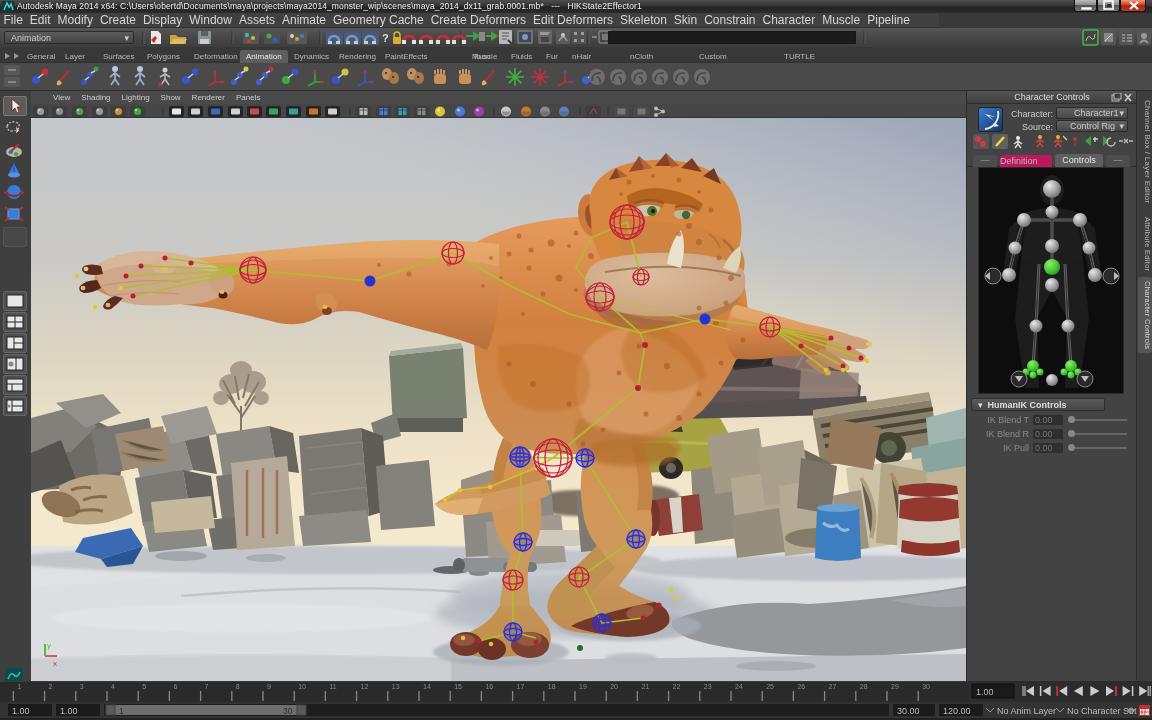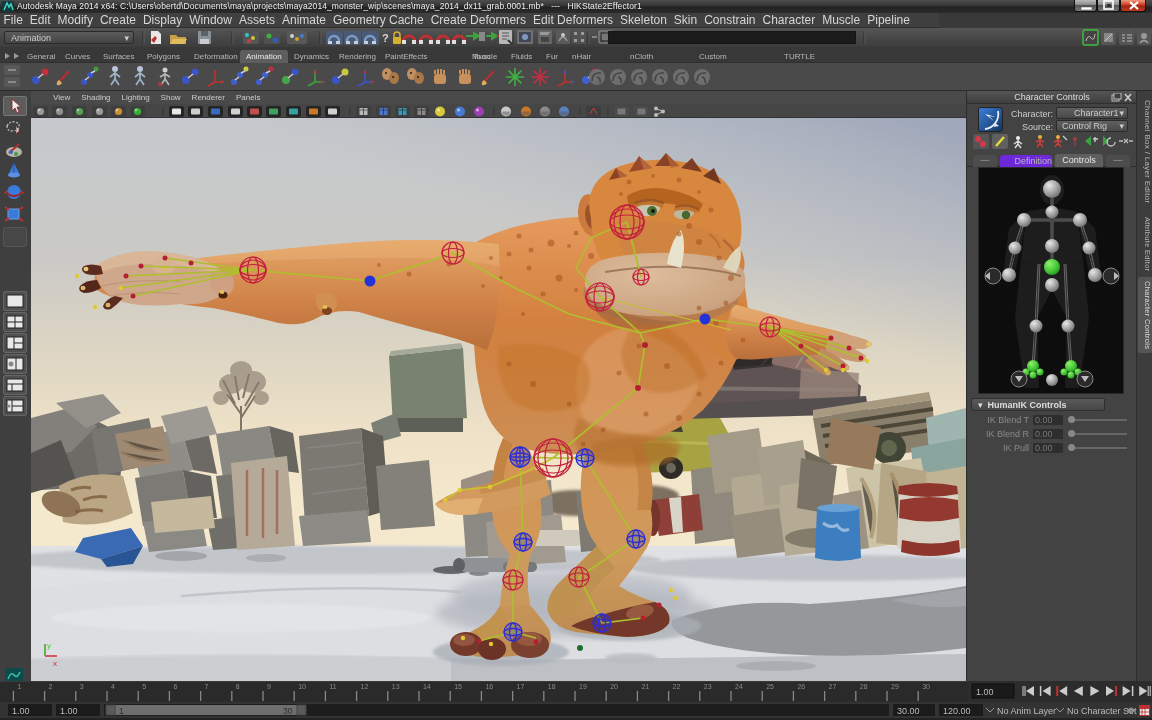--- a/index.html
+++ b/index.html
@@ -244,21 +244,21 @@
 </g>
 </svg>
     <div class="tfield" style="left:608px;top:3px;width:248px;height:13px;background:#1b1b1b;"></div>
   </div>
 
   <div id="shelftabs" class="abs">
     <svg style="position:absolute;left:2px;top:2px" width="20" height="13">
         <path d="M3 4 l5 3 l-5 3 z M12 4 l5 3 l-5 3 z" fill="#999"></path>
       </svg>
     <div class="stab" style="left:21px;">General</div>
-    <div class="stab" style="left:59px;">Curves</div>
+    <div class="stab" style="left:59px;">Layer</div>
     <div class="stab" style="left:97px;">Surfaces</div>
     <div class="stab" style="left:141px;">Polygons</div>
     <div class="stab" style="left:188px;">Deformation</div>
     <div class="stab sel" style="left:240px;">Animation</div>
     <div class="stab" style="left:288px;">Dynamics</div>
     <div class="stab" style="left:333px;">Rendering</div>
     <div class="stab" style="left:379px;">PaintEffects</div>
     <div class="stab" style="left:436px;margin-left:31px;">Toon</div>
     <div class="stab" style="left:466px;">Muscle</div>
     <div class="stab" style="left:505px;">Fluids</div>
@@ -1184,21 +1184,21 @@
     <div style="position:absolute;left:11px;top:16px;width:25px;height:25px;border-radius:3px;background:linear-gradient(135deg,#3a7edb,#14355f);border:1px solid #222;">
       <svg width="25" height="25" viewBox="0 0 25 25">
           <path d="M19 3 A 15 15 0 0 1 6 21" stroke="#e8eef8" stroke-width="1.8" fill="none"></path>
           <path d="M6 6 L15 13 L10 8 L17 9 Z" fill="#fff"></path>
           <path d="M16 15 l4 3 l-5 1 z" fill="#dde6f4"></path>
         </svg>
     </div>
     <div style="position:absolute;left:42px;top:18px;width:44px;text-align:right;color:#ccc;">Character:</div>
     <div class="sdrop" style="left:89px;top:16px;width:72px;height:12px;line-height:11px;padding-left:17px;background:linear-gradient(#606060,#484848);">Character1<span style="float:right;margin-right:3px;">▾</span></div>
     <div style="position:absolute;left:42px;top:31px;width:44px;text-align:right;color:#ccc;">Source:</div>
-    <div class="sdrop" style="left:89px;top:29px;width:72px;height:12px;line-height:11px;padding-left:5px;background:linear-gradient(#606060,#484848);">Control Rig<span style="float:right;margin-right:3px;">▾</span></div>
+    <div class="sdrop" style="left:89px;top:29px;width:72px;height:12px;line-height:11px;padding-left:13px;background:linear-gradient(#606060,#484848);">Control Rig<span style="float:right;margin-right:3px;">▾</span></div>
 
     <svg style="position:absolute;left:6px;top:43px" width="160" height="17" viewBox="0 0 160 17">
       <rect x="0" y="0" width="16" height="15" rx="2" fill="#555"></rect>
       <circle cx="5" cy="5" r="3" fill="#d03a4a"></circle>
         <circle cx="10" cy="10" r="3" fill="#d03a4a"></circle>
       <rect x="19" y="0" width="16" height="15" rx="2" fill="#606060"></rect>
       <path d="M23 12 L31 3" stroke="#e8d838" stroke-width="2.5"></path>
       <circle cx="45" cy="4" r="2" fill="#eee"></circle>
         <path d="M45 6 v4 M45 7 l-4 3 M45 7 l4 3 M45 10 l-3 4 M45 10 l3 4" stroke="#ddd" stroke-width="1.4"></path>
       <g transform="translate(62,0)">
@@ -1220,21 +1220,21 @@
           <path d="M0 0 L6 5 L0 10 Z" fill="#3aa040"></path>
           <path d="M8 2 a4 4 0 1 0 4 4" stroke="#ccc" stroke-width="1.3" fill="none"></path>
         </g>
       <g transform="translate(146,2)">
           <path d="M0 5 h4 M10 5 h4 M5 3 l4 4 M9 3 l-4 4" stroke="#bbb" stroke-width="1.3"></path>
         </g>
     </svg>
 
     <div style="position:absolute;left:0px;top:62px;width:170px;height:14px;border-bottom:1px solid #2d2d2d;">
       <div style="position:absolute;left:6px;top:2px;width:24px;height:12px;background:#4c4c4c;border-radius:3px 3px 0 0;text-align:center;color:#999;">—</div>
-      <div style="position:absolute;left:33px;top:2px;width:52px;height:12px;background:#6d28d9;border-radius:3px 3px 0 0;text-align:right;color:#bbb;line-height:12px;">Definition</div>
+      <div style="position:absolute;left:33px;top:2px;width:52px;height:12px;background:#be185d;border-radius:3px 3px 0 0;text-align:left;color:#bbb;line-height:12px;">Definition</div>
       <div style="position:absolute;left:88px;top:1px;width:48px;height:13px;background:#5f5f5f;border-radius:3px 3px 0 0;text-align:center;color:#e5e5e5;line-height:13px;">Controls</div>
       <div style="position:absolute;left:139px;top:2px;width:24px;height:12px;background:#4c4c4c;border-radius:3px 3px 0 0;text-align:center;color:#999;">—</div>
     </div>
 
     <div style="position:absolute;left:11px;top:76px;width:146px;height:227px;background:#0d0d0d;border:1px solid #2a2a2a;">
       <svg width="146" height="227" viewBox="0 0 146 227">
         <defs>
           <radialGradient id="jball" cx="0.35" cy="0.3" r="0.9">
             <stop offset="0" stop-color="#e8e8e8"></stop>
               <stop offset="0.55" stop-color="#9a9a9a"></stop>

